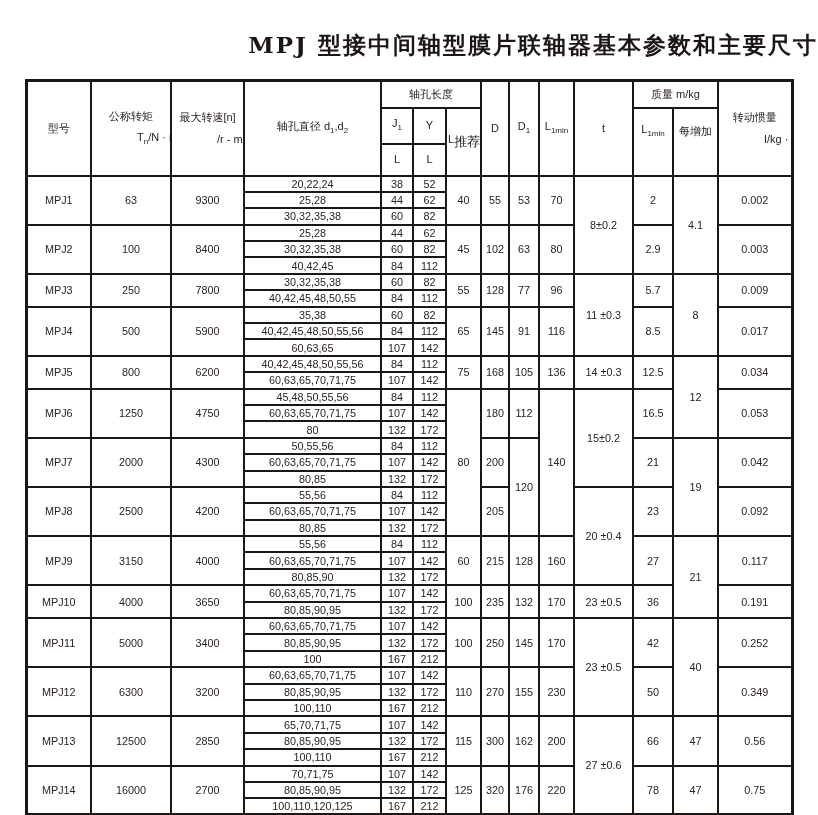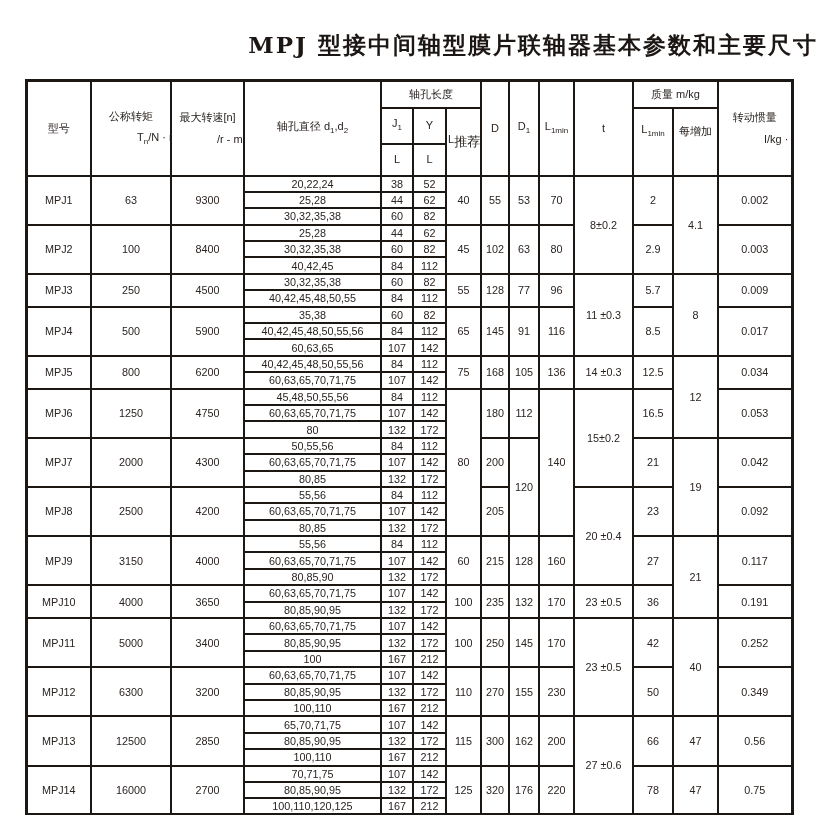--- a/index.html
+++ b/index.html
@@ -147,21 +147,21 @@
           <td>82</td>
         </tr>
         <tr>
           <td>40,42,45</td>
           <td>84</td>
           <td>112</td>
         </tr>
         <tr>
           <td rowspan="2">MPJ3</td>
           <td rowspan="2">250</td>
-          <td rowspan="2">4500</td>
+          <td rowspan="2">7800</td>
           <td>30,32,35,38</td>
           <td>60</td>
           <td>82</td>
           <td rowspan="2">55</td>
           <td rowspan="2">128</td>
           <td rowspan="2">77</td>
           <td rowspan="2">96</td>
           <td rowspan="5">11 ±0.3</td>
           <td rowspan="2">5.7</td>
           <td rowspan="5">8</td>

